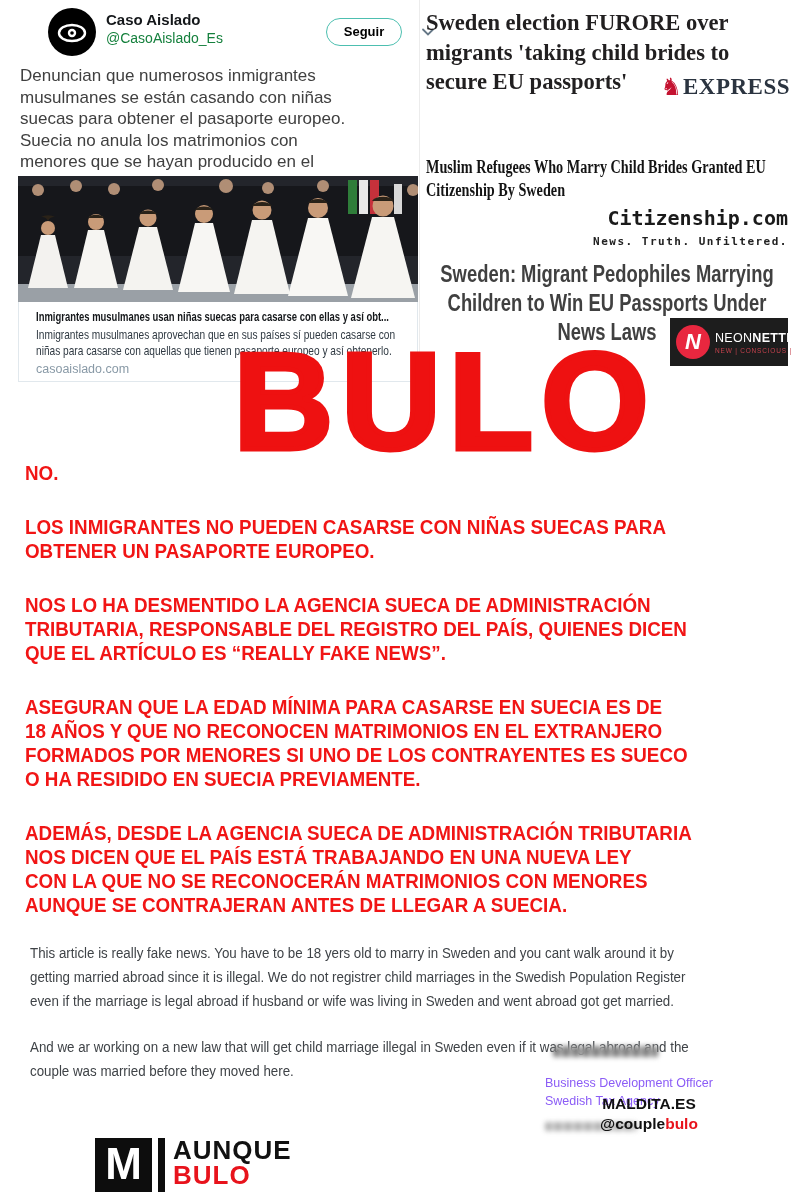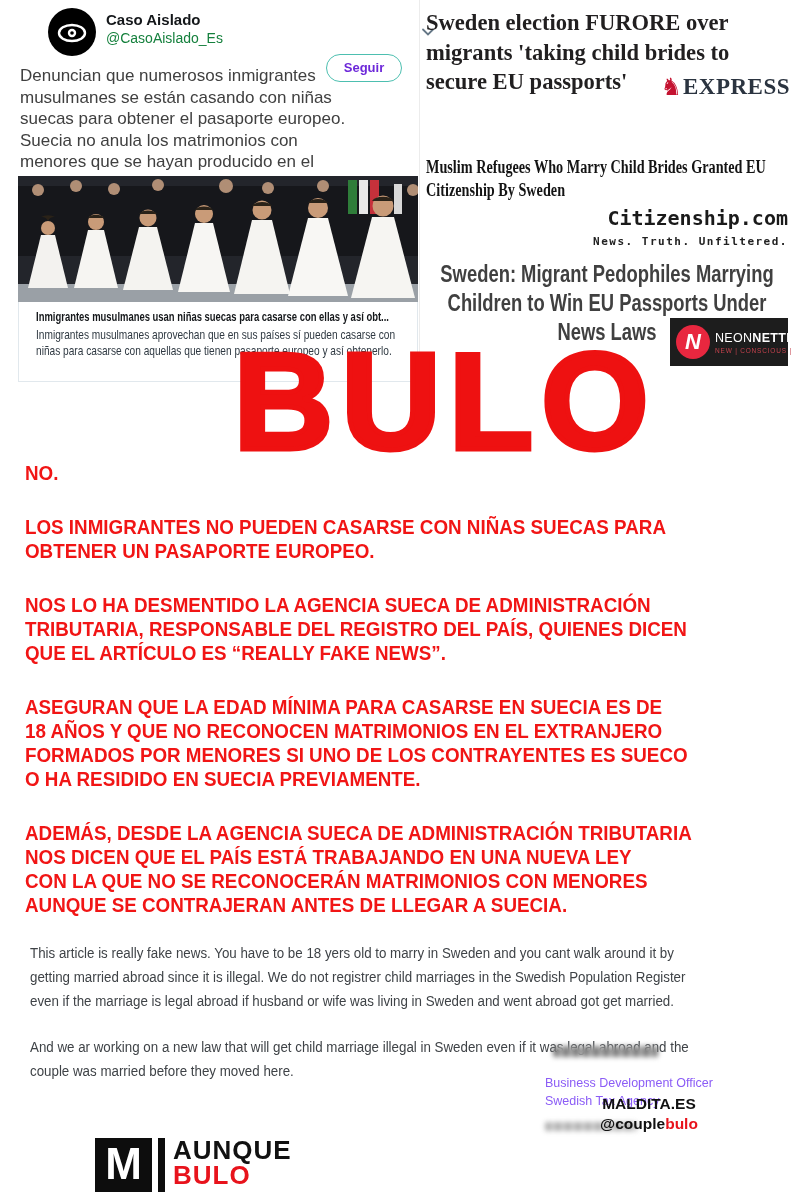--- a/index.html
+++ b/index.html
@@ -12,22 +12,22 @@
   .tweet-card { left:18px; top:6px; width:400px; }
   .tweet-divider { left:419px; top:0; width:1px; height:362px; background:#ececec; }
   .tw-header { position:absolute; left:16px; top:2px; width:400px; height:52px; }
   .avatar { position:absolute; left:14px; top:0; width:48px; height:48px; border-radius:50%;
             background:#000; display:flex; align-items:center; justify-content:center; }
   .name-col { position:absolute; left:72px; top:3px; }
   .tw-name { font-size:15px; font-weight:bold; color:#14171a; }
   .tw-handle { font-size:14px; color:#15803d; margin-top:2px; }
   .follow-btn { position:absolute; left:292px; top:10px; width:76px; height:28px;
                 border:1.5px solid #4dbfb0; border-radius:999px; background:#fff;
-                color:#6d28d9; font-size:13px; font-weight:bold; text-align:center;
-                line-height:25px; cursor:pointer;margin-top:36px; }
+                color:#000000; font-size:13px; font-weight:bold; text-align:center;
+                line-height:25px; cursor:pointer; }
   .tw-caret { position:absolute; left:386px; top:16px; width:16px; height:16px; cursor:pointer; }
   .tw-body { position:absolute; left:2px; top:44px; width:398px; font-size:17px;
              line-height:21.5px; color:#404040; white-space:pre-line;margin-top:15px; }
   .tw-photo { position:absolute; left:0; top:170px; width:400px; height:126px; overflow:hidden; }
   .tw-card-caption { position:absolute; left:0; top:296px; width:400px; height:80px;
                      border:1px solid #e1e8ed; border-top:none; padding:7px 8px 6px 17px; }
   .card-title { font-size:13.5px; font-weight:bold; color:#14171a; white-space:nowrap;
                 transform:scaleX(0.70); transform-origin:0 0; width:143%; }
   .card-desc { font-size:13px; color:#2f3942; line-height:16px; white-space:pre-line;
                transform:scaleX(0.78); transform-origin:0 0; width:128%; margin-top:3px; }
@@ -193,20 +193,21 @@
             <polygon points="354,41 376,41 397,122 333,122" fill="#f6f5f2"></polygon>
           </g>
       </g>
     </svg>
   </div>
 
   <div class="tw-card-caption">
     <div class="card-title">Inmigrantes musulmanes usan niñas suecas para casarse con ellas y así obt...</div>
     <div class="card-desc">Inmigrantes musulmanes aprovechan que en sus países sí pueden casarse con
 niñas para casarse con aquellas que tienen pasaporte europeo y así obtenerlo.</div>
+    <div class="card-domain">casoaislado.com</div>
   </div>
 </div>
 
 <div class="abs right-col">
   <div class="express-title">Sweden election FURORE over
 migrants 'taking child brides to
 secure EU passports'</div>
   <div class="express-brand">
     <span class="express-knight">♞</span>
     <span class="express-word">EXPRESS</span>

